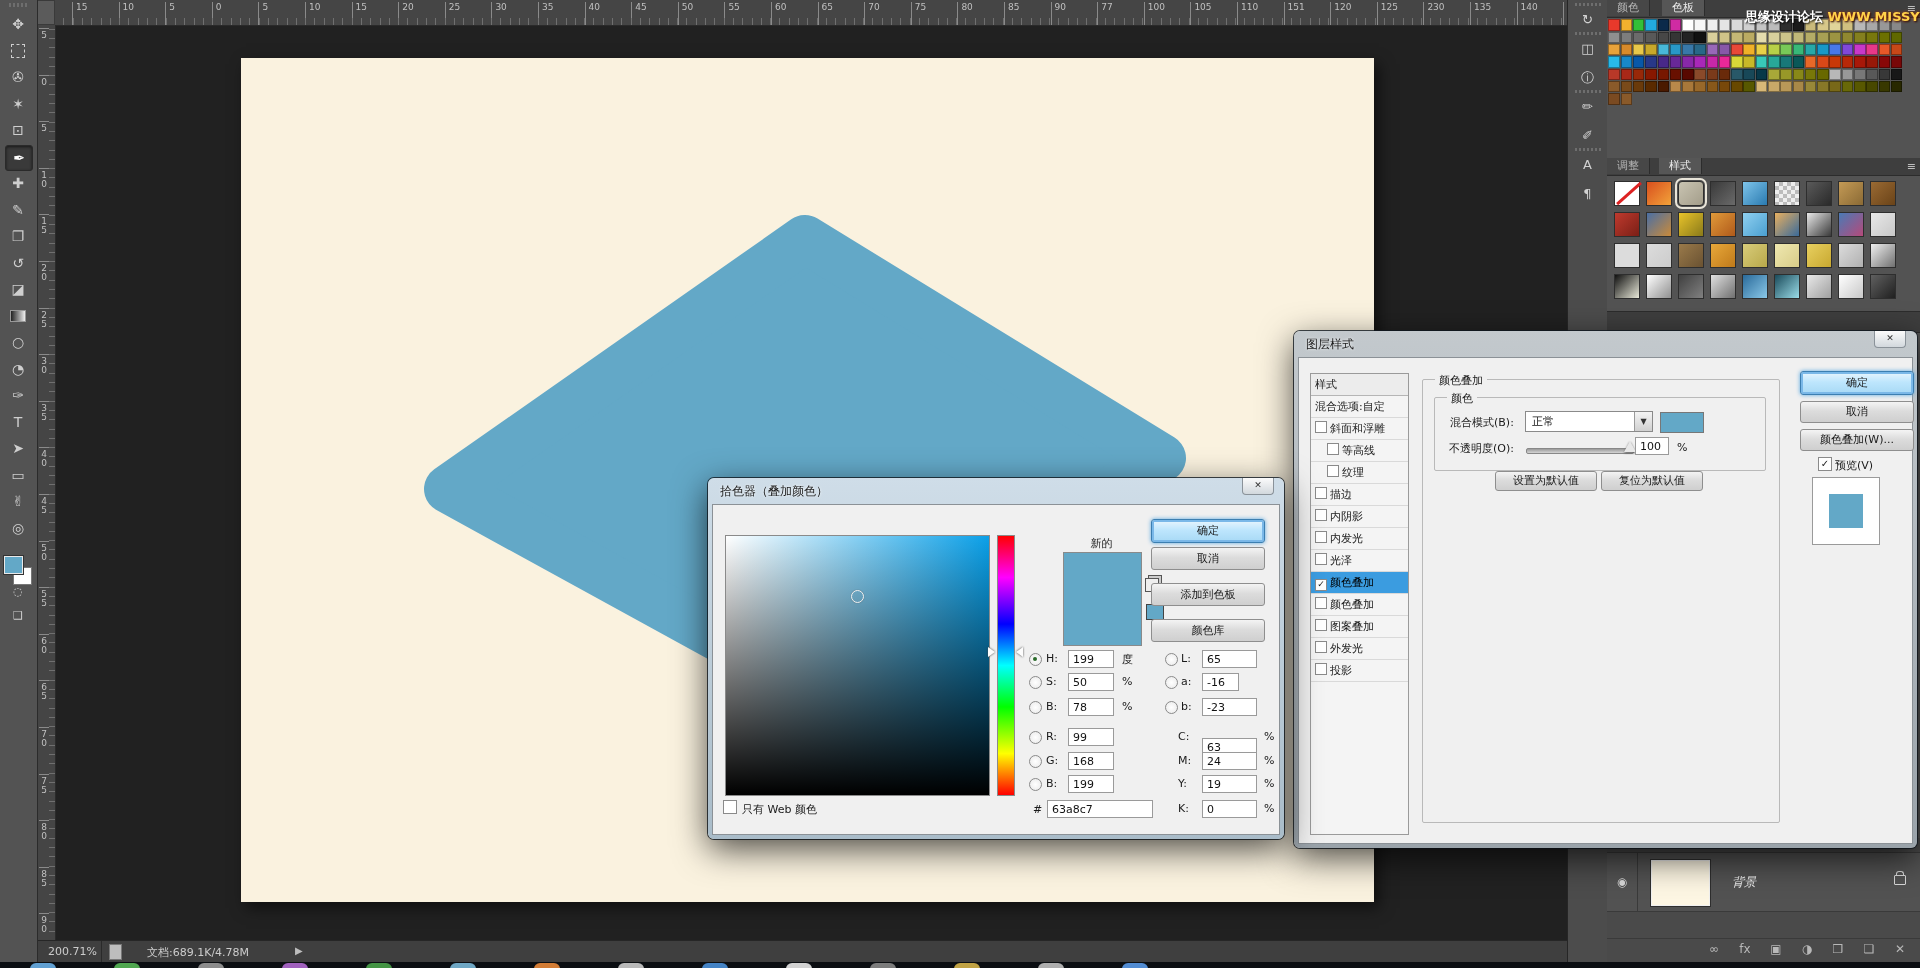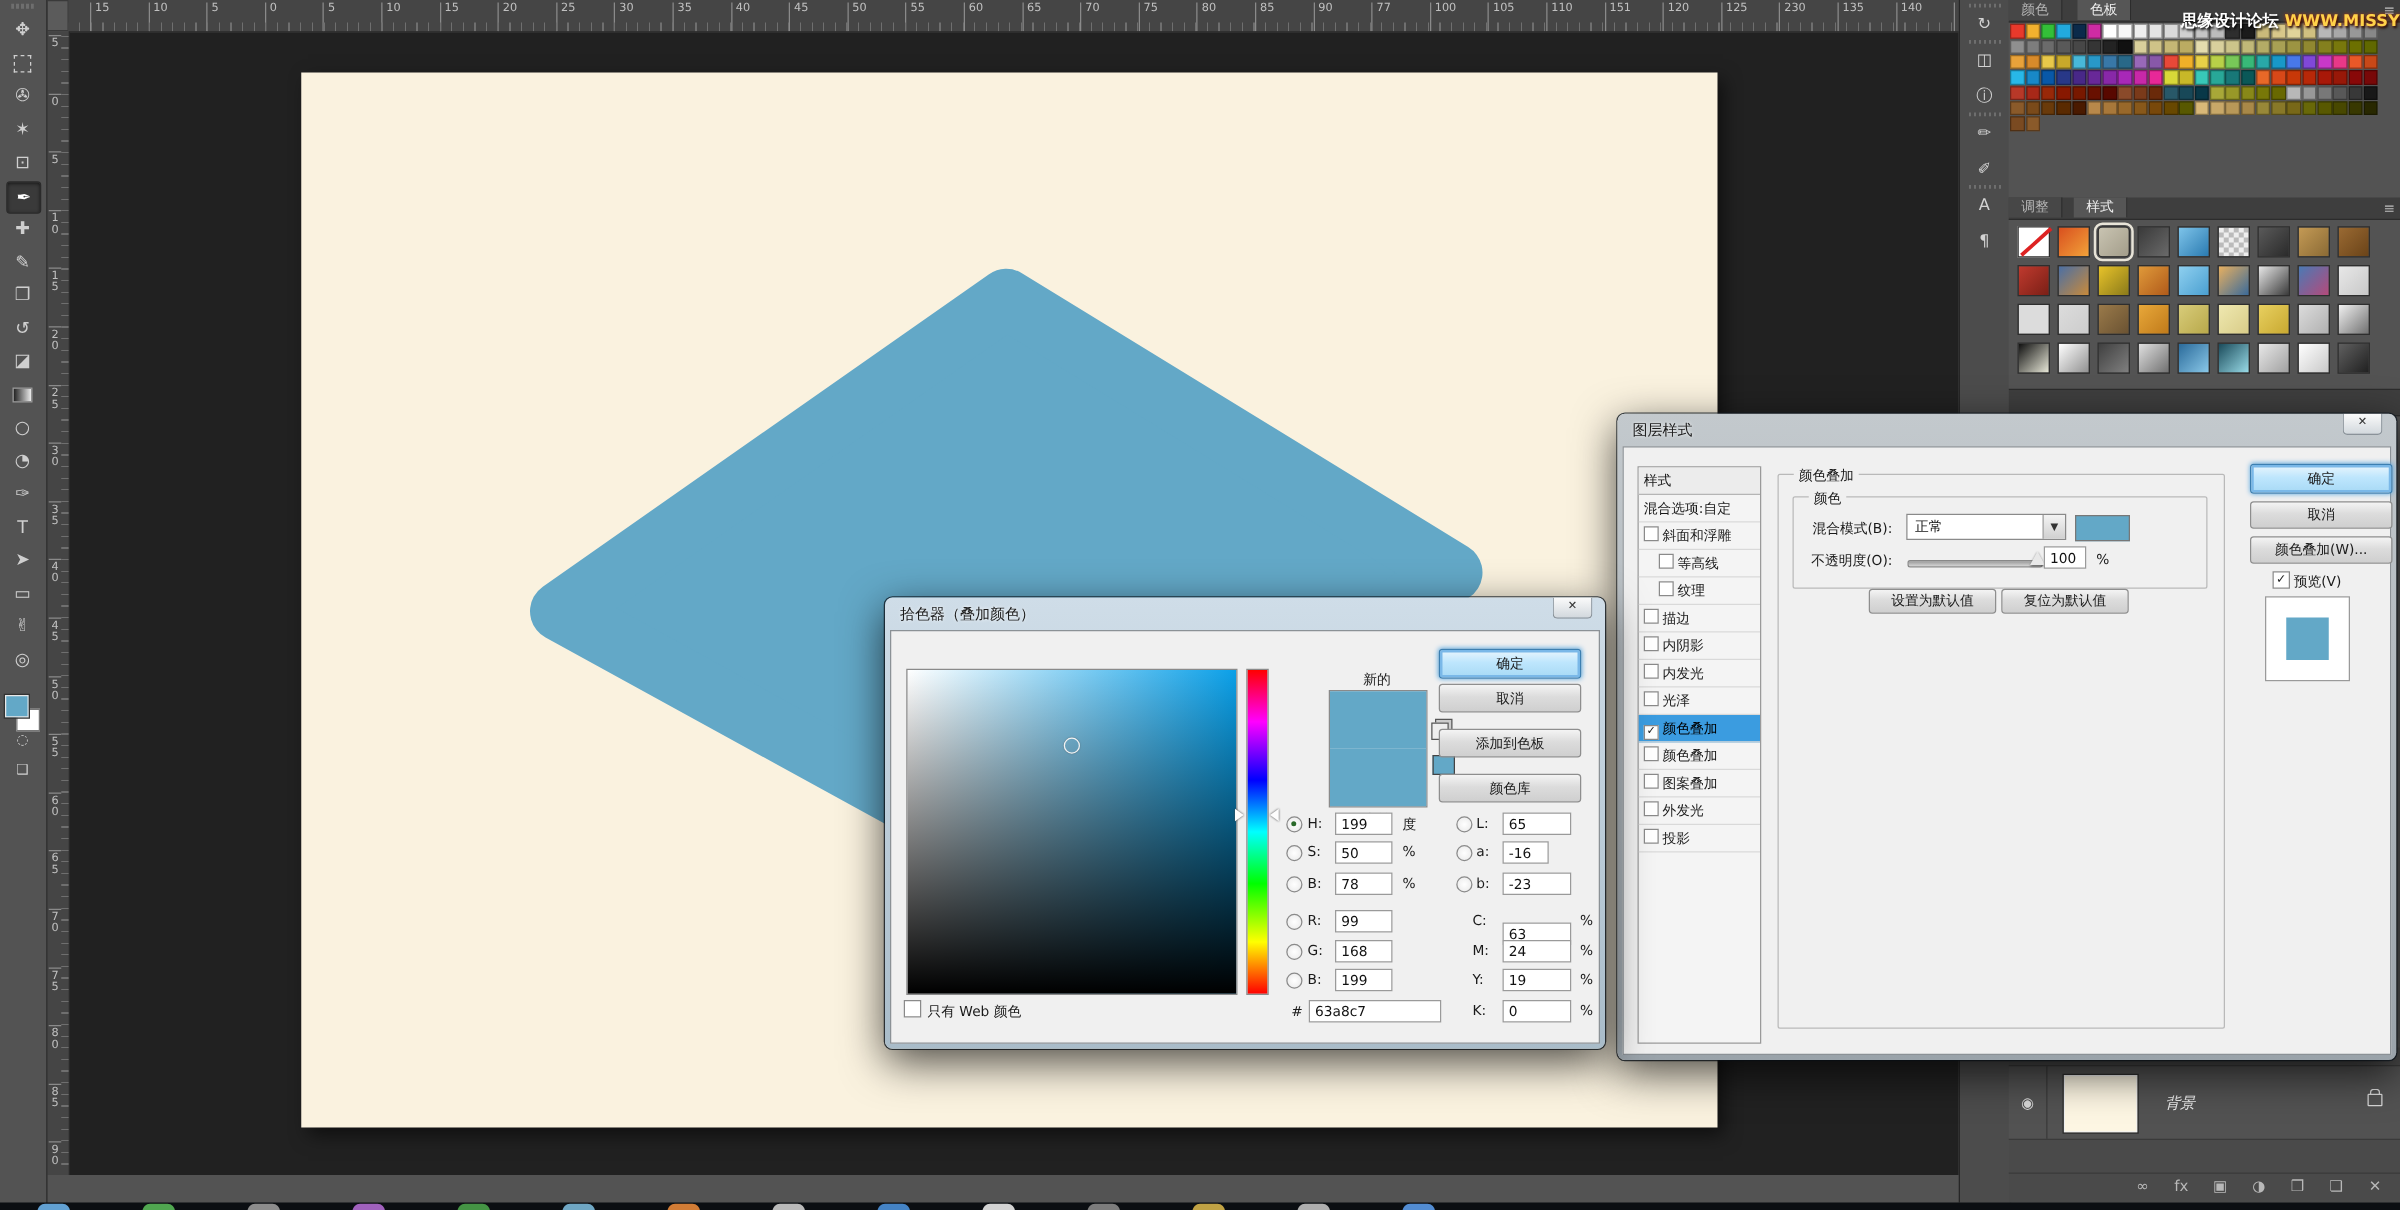--- a/index.html
+++ b/index.html
@@ -224,20 +224,27 @@
         <div class="tool" style="top: 515.5px;">◎</div>
       </div>
     <div id="fgbg">
       <div id="bg"></div>
       <div id="fg"></div>
     </div>
     <div class="tool small" style="top:580px">◌</div>
     <div class="tool small" style="top:604px">❑</div>
   </div>
 
+  <div id="statusbar">
+    <span class="zoomval">200.71%</span>
+    <span class="vsep"></span>
+    <span class="docicon"></span>
+    <span class="docinfo">文档:689.1K/4.78M</span>
+    <span class="flyout">▶</span>
+  </div>
 
   <div id="dock">
       <div class="dockgrip" style="top: 3px;"></div>
       <div class="dockicon" style="top: 8px;">↻</div>
       <div class="dockgrip" style="top: 32px;"></div>
       <div class="dockicon" style="top: 37px;">◫</div>
       <div class="dockicon" style="top: 66px;">ⓘ</div>
       <div class="dockgrip" style="top: 90px;"></div>
       <div class="dockicon" style="top: 95px;">✏</div>
       <div class="dockicon" style="top: 124px;">✐</div>

